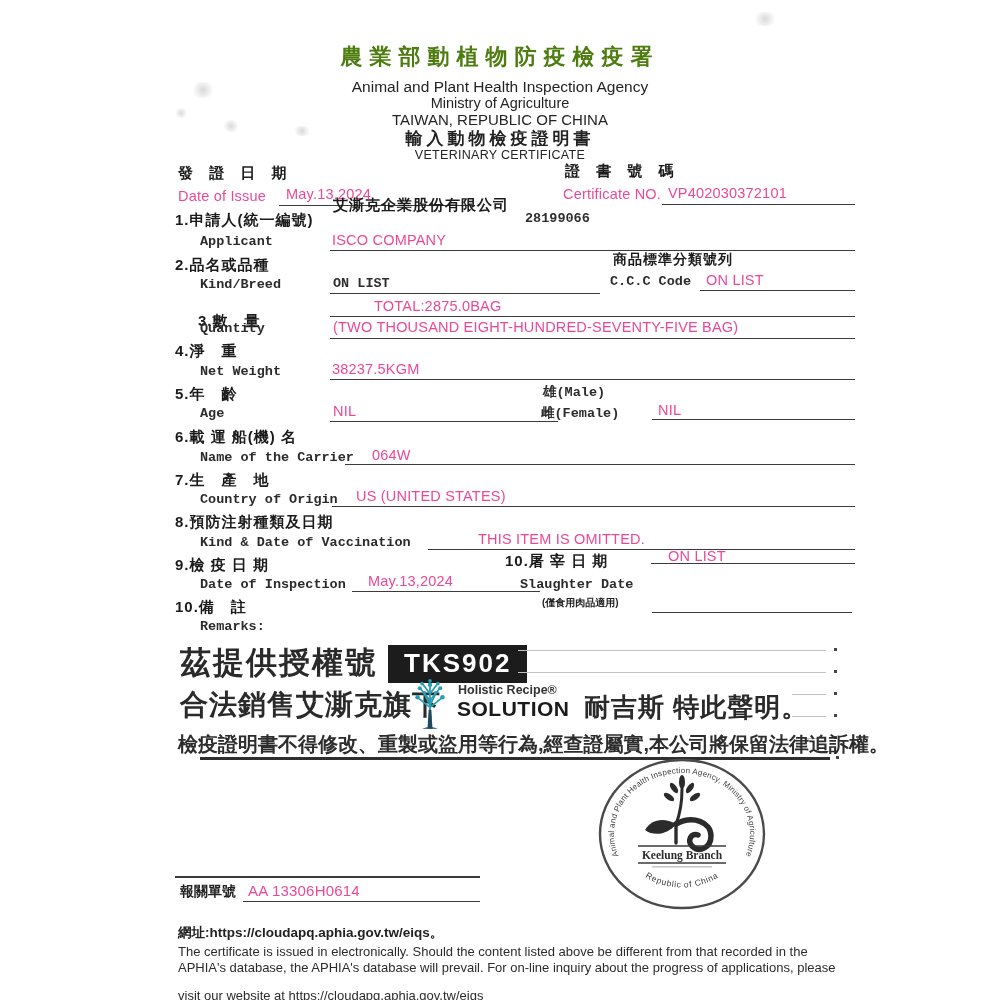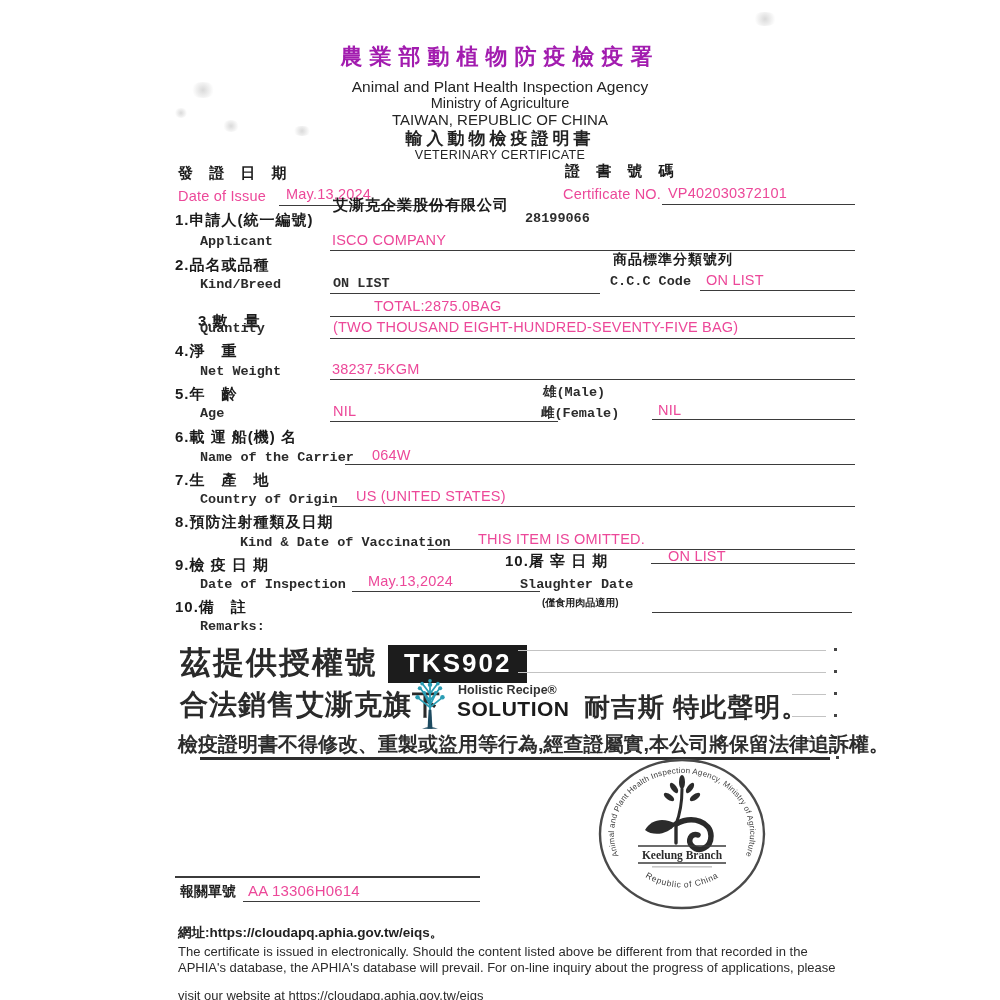--- a/index.html
+++ b/index.html
@@ -1,20 +1,20 @@
 <!DOCTYPE html>
 <html><head>
 <meta charset="utf-8">
 <style>
   html,body{margin:0;padding:0;background:#ffffff;}
   .page{position:relative;width:1000px;height:1000px;background:#ffffff;overflow:hidden;
         font-family:"Liberation Sans","DejaVu Sans",sans-serif;color:#1d1d1d;}
   .abs{position:absolute;white-space:nowrap;}
   .ctr{left:0;width:1000px;text-align:center;}
-  .zh-title{font-size:22px;font-weight:bold;letter-spacing:7px;color:#a21caf;}
+  .zh-title{font-size:22px;font-weight:bold;letter-spacing:7px;color:#4d7c0f;}
   .en-title{font-size:15.5px;color:#242424;}
   .zh-sub{font-size:17px;font-weight:bold;letter-spacing:4px;color:#222;}
   .en-sub{font-size:12.5px;color:#242424;letter-spacing:.3px;}
   .zh-label{font-size:15px;font-weight:bold;color:#1b1b1b;letter-spacing:1px;}
   .en-label{font-family:"Liberation Mono","DejaVu Sans Mono",monospace;font-size:13.5px;font-weight:bold;color:#2b2b2b;}
   .value{font-size:14.5px;color:#ec4899;letter-spacing:.2px;}
   .value-mono{font-family:"Liberation Mono","DejaVu Sans Mono",monospace;font-size:13.5px;font-weight:bold;color:#2e2e2e;}
   .small-note{font-size:10px;font-weight:bold;color:#222;}
   .rule{position:absolute;height:0;border-top:1.6px solid #3b3b3b;}
   .rule-faint{position:absolute;height:0;border-top:1px solid #c3c3c3;}
@@ -100,21 +100,21 @@
   <div class="abs en-label" style="left:200px;top:450px;">Name of the Carrier</div>
   <div class="abs value" style="left:372px;top:447px;">064W</div>
   <div class="rule" style="left:345px;top:464px;width:510px;"></div>
 
   <div class="abs zh-label" style="left:175px;top:471px;">7.生　產　地</div>
   <div class="abs en-label" style="left:200px;top:492px;">Country of Origin</div>
   <div class="abs value" style="left:356px;top:488px;">US (UNITED STATES)</div>
   <div class="rule" style="left:332px;top:506px;width:523px;"></div>
 
   <div class="abs zh-label" style="left:175px;top:513px;">8.預防注射種類及日期</div>
-  <div class="abs en-label" style="left:200px;top:535px;margin-left:40px;">Kind &amp; Date of Vaccination</div>
+  <div class="abs en-label" style="left:200px;top:535px;">Kind &amp; Date of Vaccination</div>
   <div class="abs value" style="left:478px;top:531px;">THIS ITEM IS OMITTED.</div>
   <div class="rule" style="left:428px;top:549px;width:427px;"></div>
 
   <div class="abs zh-label" style="left:175px;top:556px;">9.檢 疫 日 期</div>
   <div class="abs zh-label" style="left:505px;top:552px;">10.屠 宰 日 期</div>
   <div class="abs value" style="left:668px;top:548px;">ON LIST</div>
   <div class="rule" style="left:651px;top:563px;width:204px;"></div>
   <div class="abs en-label" style="left:200px;top:577px;">Date of Inspection</div>
   <div class="abs value" style="left:368px;top:573px;">May.13,2024</div>
   <div class="rule" style="left:352px;top:591px;width:188px;"></div>

